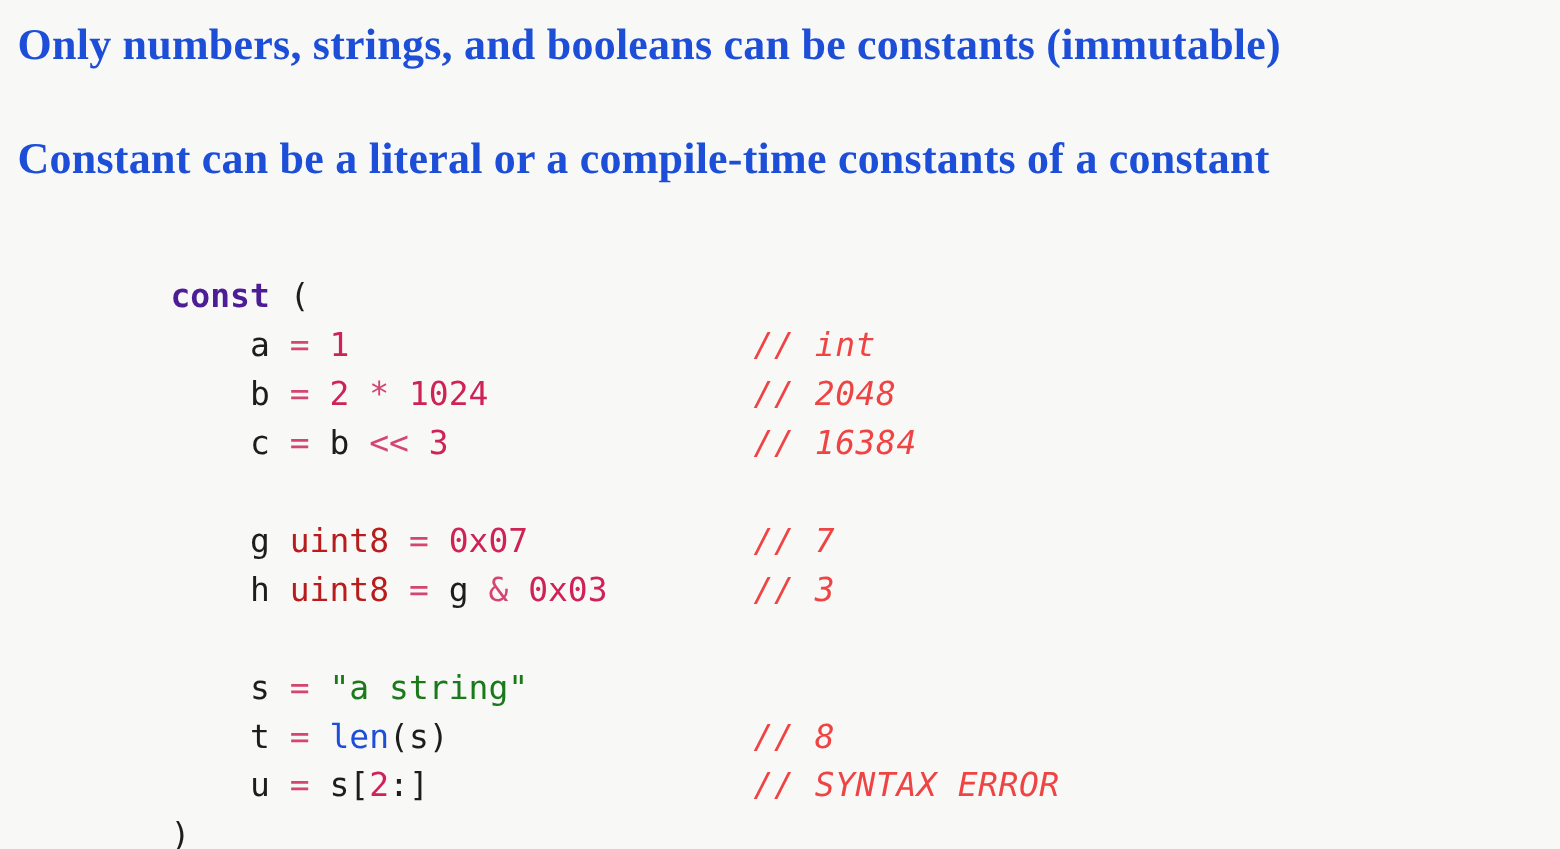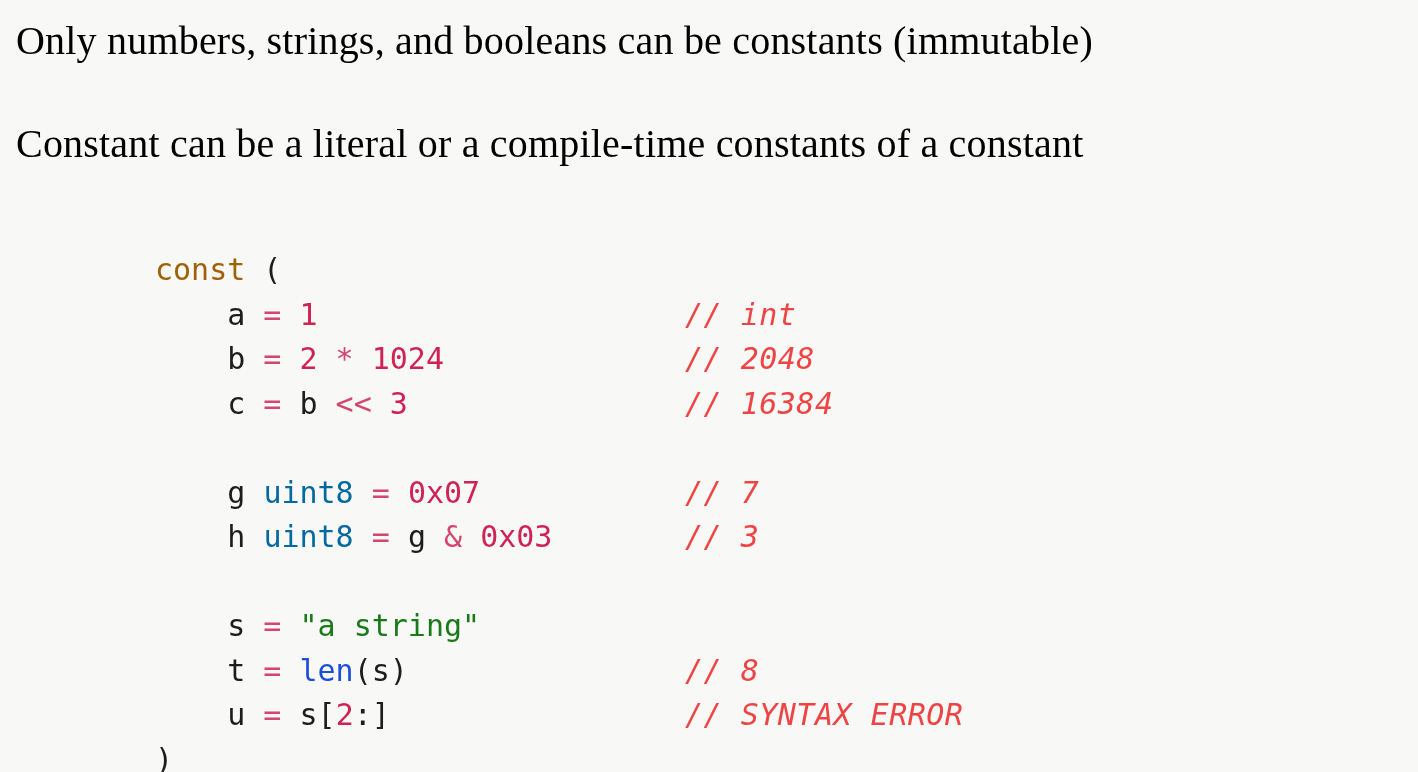--- a/index.html
+++ b/index.html
@@ -23,23 +23,24 @@
     box-sizing: border-box;
   }
 
   
   .prose {
     position: absolute;
     left: 16px;
     font-family: "Liberation Serif", "DejaVu Serif", serif;
     font-size: 40px;
     line-height: 1.0;
-    color: #000000;
+    color: #1d4ed8;
     letter-spacing: 0.2px;
     white-space: nowrap;
+    font-weight: bold;
   }
   .prose-1 { top: 21px; }
   .prose-2 { top: 124px; }
 
   
   .code-block {
     position: absolute;
     left: 155px;
     top: 218px;
     font-family: "DejaVu Sans Mono", "Liberation Mono", monospace;
@@ -64,24 +65,24 @@
   .code-comment {
     display: inline-block;
     white-space: pre;
     vertical-align: top;
     font-style: italic;
     color: #ef4444;
     letter-spacing: 0.5px;
   }
 
   
-  .tok-kw    { color: #a16207; font-weight: normal; }
+  .tok-kw    { color: #4c1d95; font-weight: bold; }
   .tok-punct { color: #1d1d1d; }
   .tok-ident { color: #1d1d1d; }
-  .tok-type  { color: #0369a1; }
+  .tok-type  { color: #b91c1c; }
   .tok-num   { color: #cf2255; }
   .tok-op    { color: #d4466f; }
   .tok-str   { color: #1a7a1a; }
   .tok-fn    { color: #1d4ed8; }
 </style>
 </head>
 <body>
 
 <div class="slide">
 

